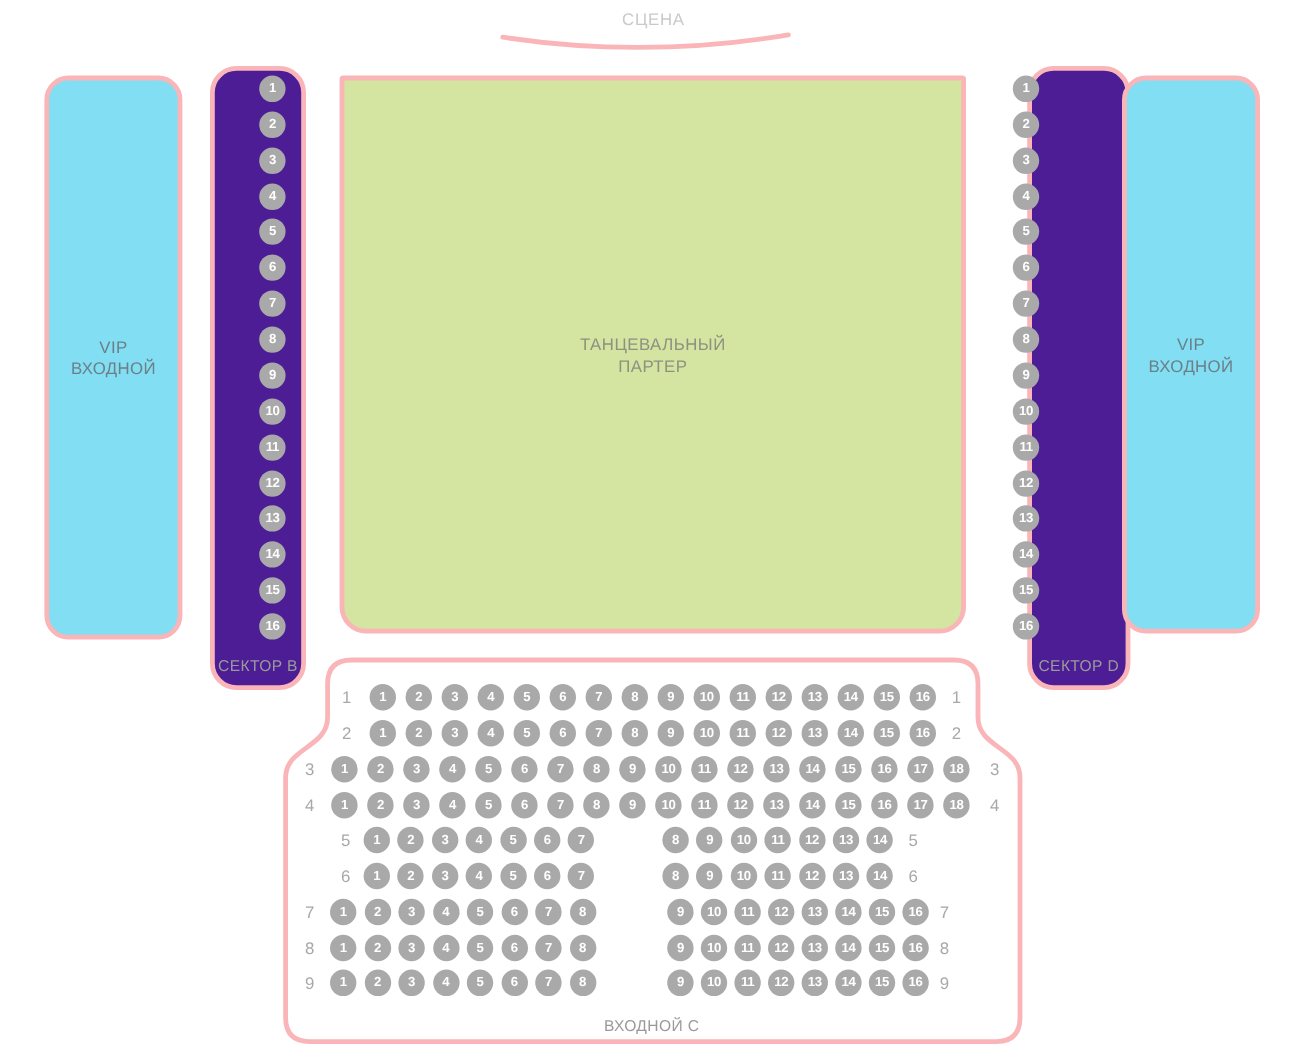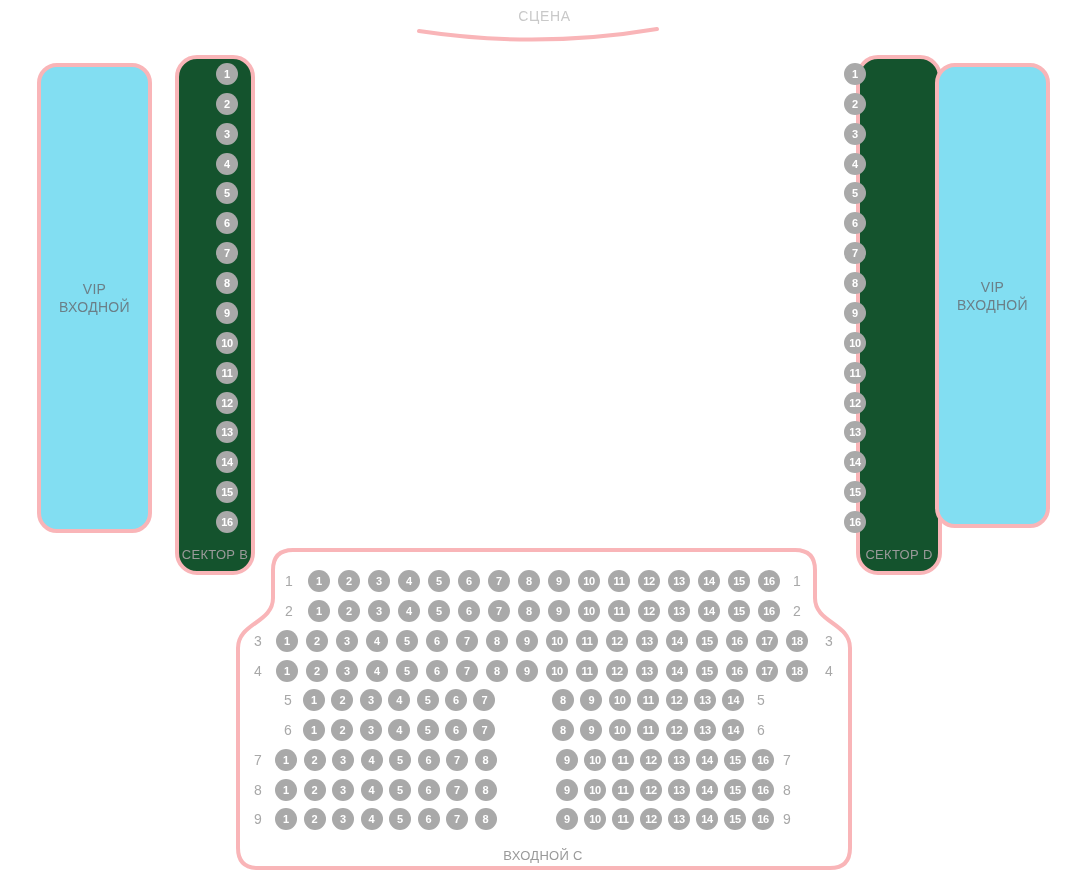--- a/index.html
+++ b/index.html
@@ -11,21 +11,21 @@
 
   .vip {
     background: var(--cyan, #82def2);
     border-radius: 20px;
     display: flex; flex-direction: column;
     align-items: center; justify-content: center;
     text-align: center;
     color: #6b7f88; font-size: 14px; line-height: 18px; letter-spacing: .3px;
   }
 
-  .sector-box { background: #14532d; border-radius: 22px; }
+  .sector-box { background: #4c1d95; border-radius: 22px; }
   .sector-label {
     position: absolute; left: 0; right: 0; bottom: 9px;
     text-align: center; color: #9a9a9a; font-size: 13px; letter-spacing: .3px;
     white-space: nowrap;
   }
 
   .green-zone {
     background: var(--green, #d3e5a1);
     border-radius: 3px 3px 22px 22px;
     display: flex; flex-direction: column;
@@ -70,20 +70,24 @@
 
   <div class="box vip" style="left:37px; top:63px; width:115px; height:470px;">
     <span>VIP</span>
     <span>ВХОДНОЙ</span>
   </div>
 
   <div class="box sector-box" style="left:175px; top:55px; width:80px; height:520px;">
     <div class="sector-label">СЕКТОР B</div>
   </div>
 
+  <div class="box green-zone" style="left:283px; top:63px; width:522px; height:465px;">
+    <span>ТАНЦЕВАЛЬНЫЙ</span>
+    <span>ПАРТЕР</span>
+  </div>
 
   <div class="box sector-box" style="left:856px; top:55px; width:86px; height:520px;">
     <div class="sector-label">СЕКТОР D</div>
   </div>
 
   <div class="box vip" style="left:935px; top:63px; width:115px; height:465px;">
     <span>VIP</span>
     <span>ВХОДНОЙ</span>
   </div>
 

